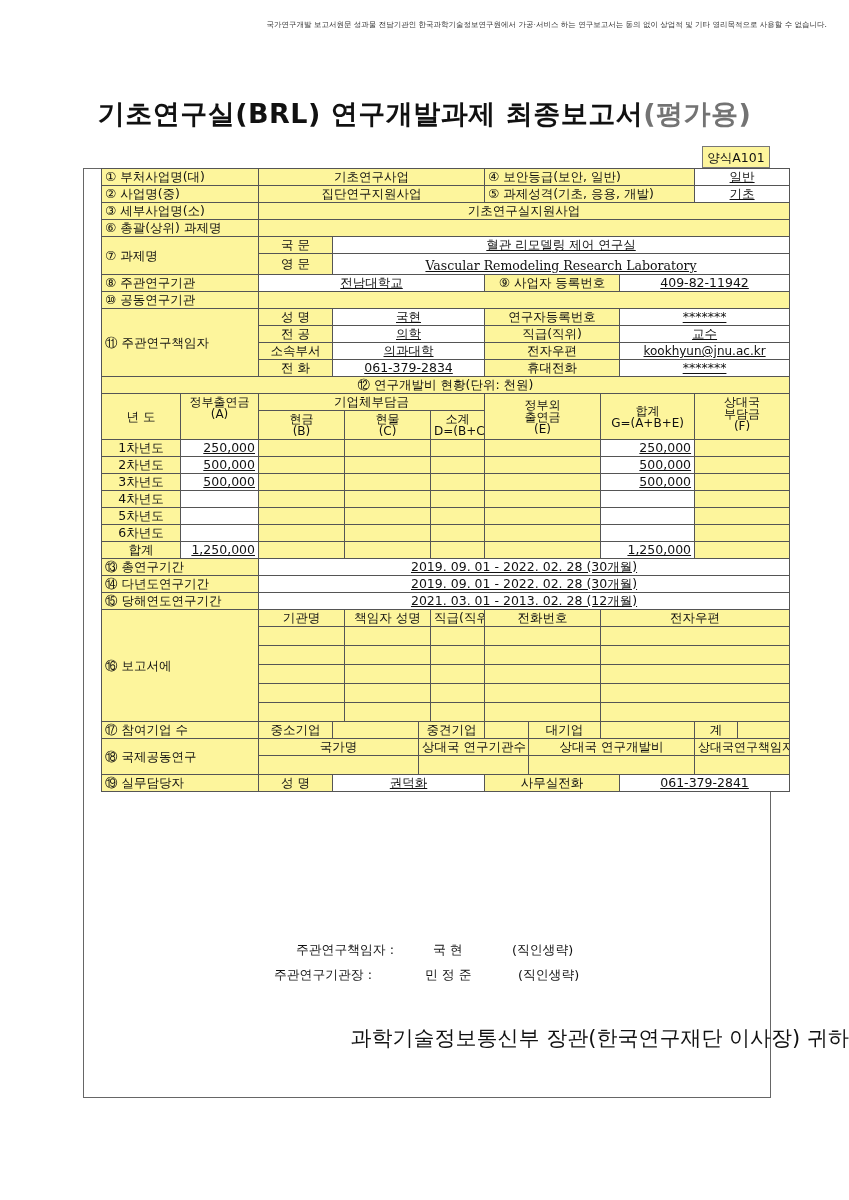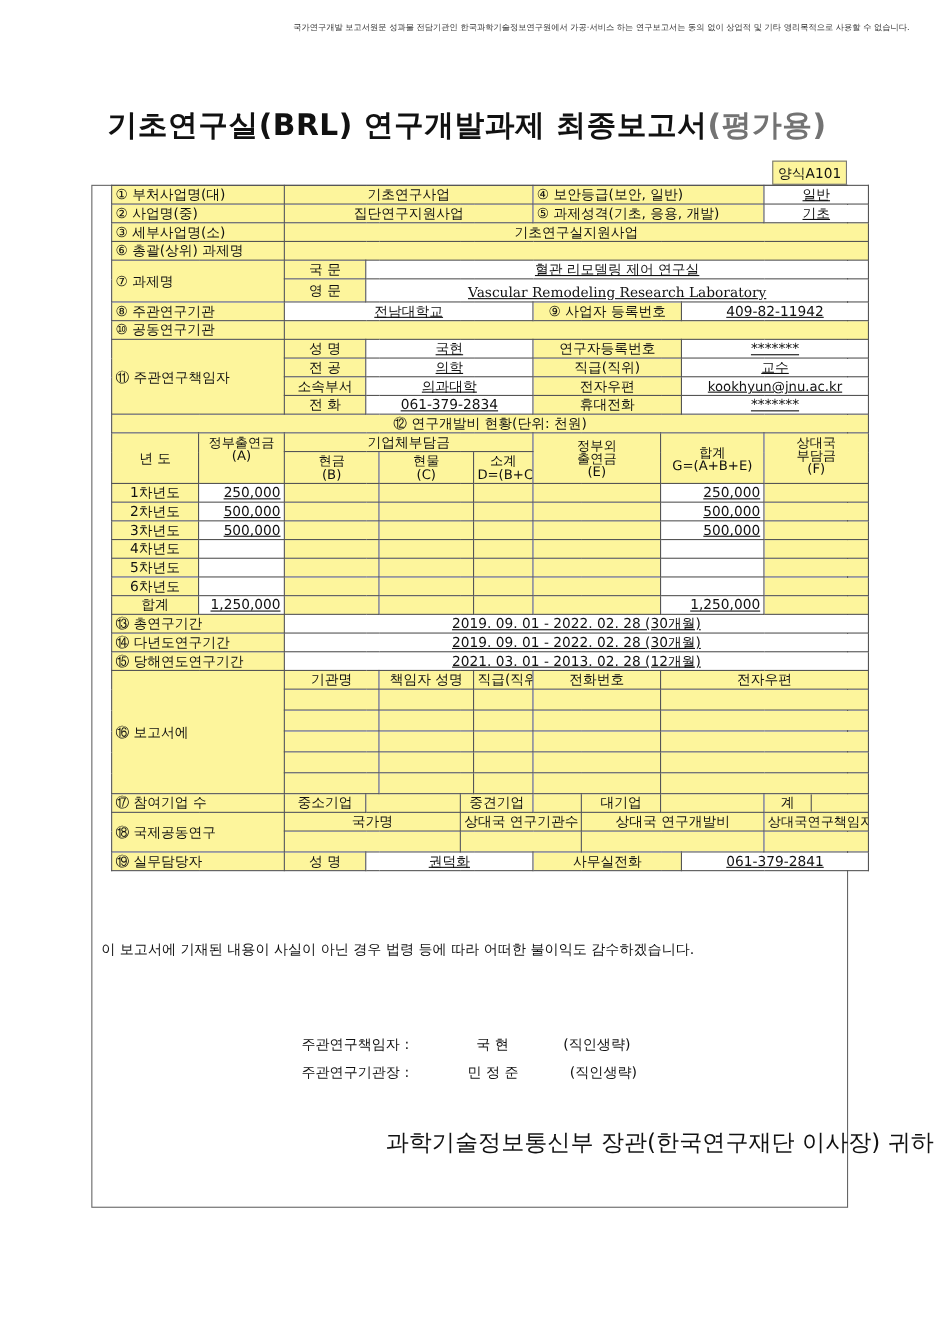--- a/index.html
+++ b/index.html
@@ -323,25 +323,24 @@
     <td class="y l" colspan="2">⑲ 실무담당자</td>
     <td class="y c">성 명</td>
     <td class="w c" colspan="4">권덕화</td>
     <td class="y c" colspan="3">사무실전화</td>
     <td class="w c" colspan="2">061-379-2841</td>
   </tr>
 </tbody>
   </table>
 
 <div class="decl">
-  <p>이 보고서에 기재된 내용이 사실이 아닌 경우 법령 등에 따라 어떠한 불이익도 감수하겠습니다.</p>
 </div>
 
 <div class="sig" style="top:942px">
-  <span style="position:absolute;left:274px">주관연구책임자 :</span>
+  <span style="position:absolute;left:296px">주관연구책임자 :</span>
   <span style="position:absolute;left:433px">국 현</span>
   <span style="position:absolute;left:512px">(직인생략)</span>
 </div>
 <div class="sig" style="top:967px">
   <span style="position:absolute;left:274px">주관연구기관장 :</span>
   <span style="position:absolute;left:425px">민 정 준</span>
   <span style="position:absolute;left:518px">(직인생략)</span>
 </div>
 
 <div class="addressee">과학기술정보통신부 장관(한국연구재단 이사장) 귀하</div>

